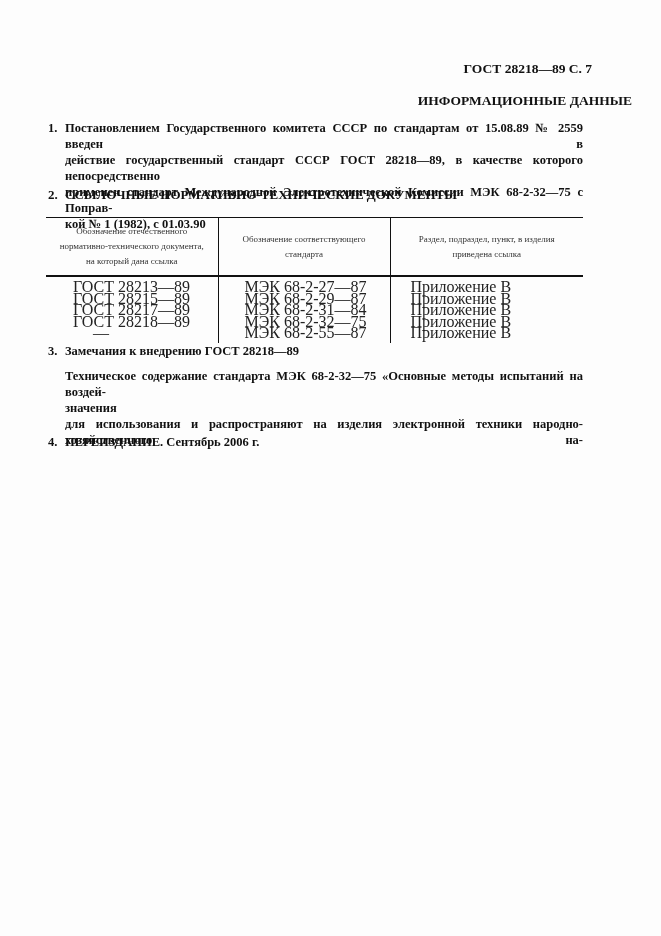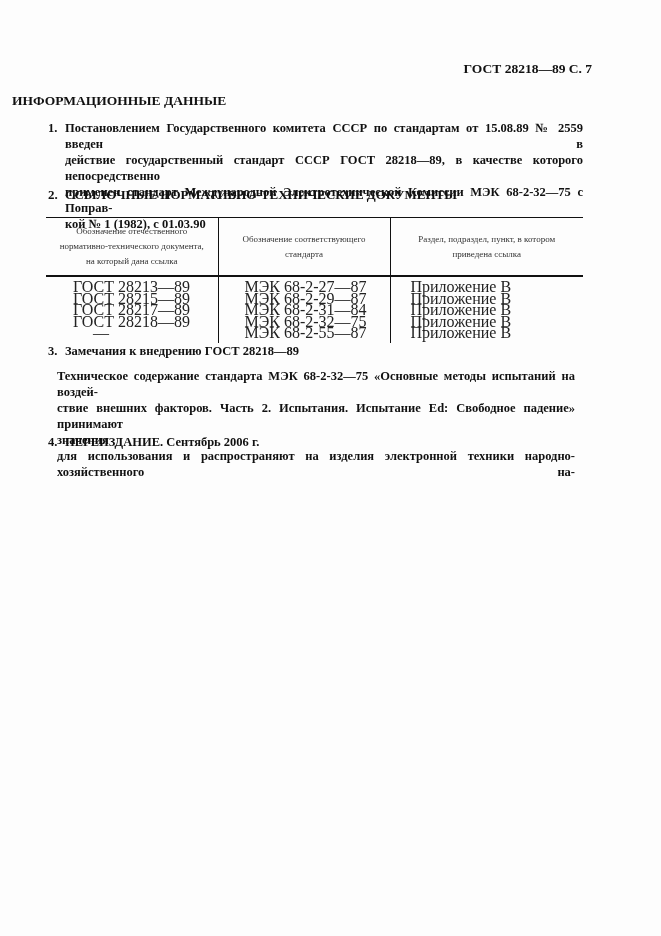--- a/index.html
+++ b/index.html
@@ -1,28 +1,28 @@
 <!DOCTYPE html>
 <html><head>
 <meta charset="utf-8">
 <style>
   html, body { margin: 0; padding: 0; background: #fdfdfd; }
   body { width: 661px; height: 936px; position: relative; overflow: hidden; color: #111;
          font-family: "Liberation Serif", "DejaVu Serif", serif; }
   .page-header { position: absolute; top: 61px; right: 69px; font-weight: bold; font-size: 13.5px; }
-  .main-title { position: absolute; top: 93px; left: 12px; width: 632px; text-align: left; font-weight: bold; font-size: 13.5px; }
+  .main-title { position: absolute; top: 93px; left: 0; width: 632px; text-align: right; font-weight: bold; font-size: 13.5px; }
   .item { position: absolute; left: 48px; width: 535px; font-weight: bold; font-size: 12.5px; line-height: 16px; }
   .num { position: absolute; left: 0; top: 0; }
   .body-text { margin-left: 17px; text-align: justify; text-align-last: left; }
   .body-text .line { display: block; text-align: justify; text-align-last: justify; }
   .body-text .line.last { text-align-last: left; }
   #item1 { top: 120px; }
   #item2 { top: 187px; font-size: 13px; }
   #item3 { top: 343px; }
-  #item3-text { position: absolute; left: 57px; top: 368px; width: 518px; font-weight: bold; font-size: 12.5px; line-height: 16px; }
+  #item3-text { position: absolute; left: 65px; top: 368px; width: 518px; font-weight: bold; font-size: 12.5px; line-height: 16px; }
   #item4 { top: 434px; }
   .ref-table { position: absolute; left: 46px; top: 217px; width: 537px; border-collapse: collapse;
                font-size: 10.5px; color: #222; }
   .ref-table thead tr { border-top: 1.5px solid #111; border-bottom: 2.5px solid #111; }
   .ref-table th { font-weight: normal; font-size: 9px; line-height: 15px; color: #333; padding: 6px 4px 6px 4px; text-align: center; vertical-align: middle; }
   .ref-table th + th, .ref-table td + td { border-left: 1.2px solid #111; }
   .ref-table td { padding: 0; line-height: 11.5px; font-size: 16px; }
   .ref-table tbody tr:first-child td { padding-top: 4px; }
   .ref-table tbody tr:last-child td { padding-bottom: 4px; }
   .col1 { width: 172px; } .col2 { width: 172px; } .col3 { width: 193px; }
@@ -64,21 +64,21 @@
       <th>
         <span>Обозначение отечественного</span><br>
         <span>нормативно-технического документа,</span><br>
         <span>на который дана ссылка</span>
       </th>
       <th>
         <span>Обозначение соответствующего</span><br>
         <span>стандарта</span>
       </th>
       <th>
-        <span>Раздел, подраздел, пункт, в котором</span><br>
+        <span>Раздел, подраздел, пункт, в изделия</span><br>
         <span>приведена ссылка</span>
       </th>
     </tr>
   </thead>
   <tbody>
     <tr>
       <td class="c1">ГОСТ 28213—89</td>
       <td class="c2">МЭК 68-2-27—87</td>
       <td class="c3">Приложение В</td>
     </tr>
@@ -105,21 +105,20 @@
   </tbody>
 </table>
 
 <div class="item" id="item3">
   <span class="num">3.</span>
   <div class="body-text">Замечания к внедрению ГОСТ 28218—89</div>
 </div>
 
 <div id="item3-text" class="body-text" style="margin-left:0">
   <span class="line">Техническое содержание стандарта МЭК 68-2-32—75 «Основные методы испытаний на воздей-</span>
-  <span class="line">ствие внешних факторов. Часть 2. Испытания. Испытание Ed: Свободное падение» принимают</span>
   <span class="line last">значения</span>
   <span class="line">для использования и распространяют на изделия электронной техники народно-хозяйственного на-</span>
 </div>
 
 <div class="item" id="item4">
   <span class="num">4.</span>
   <div class="body-text">ПЕРЕИЗДАНИЕ. Сентябрь 2006 г.</div>
 </div>
 
 </body></html>

